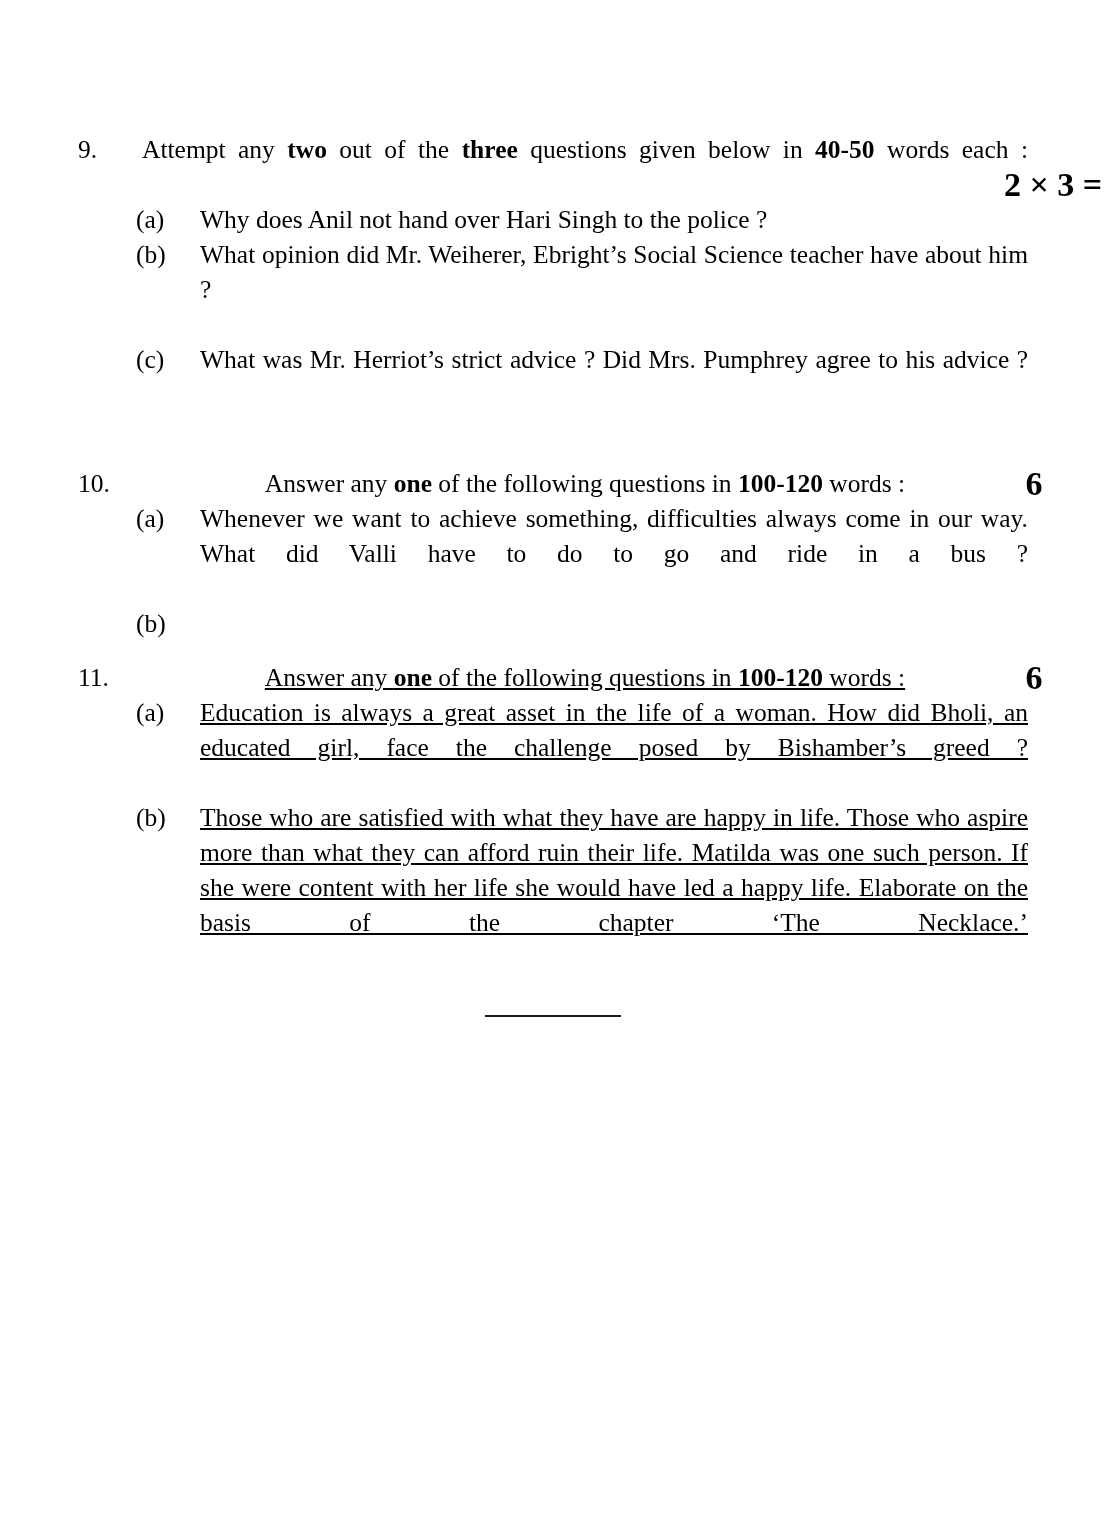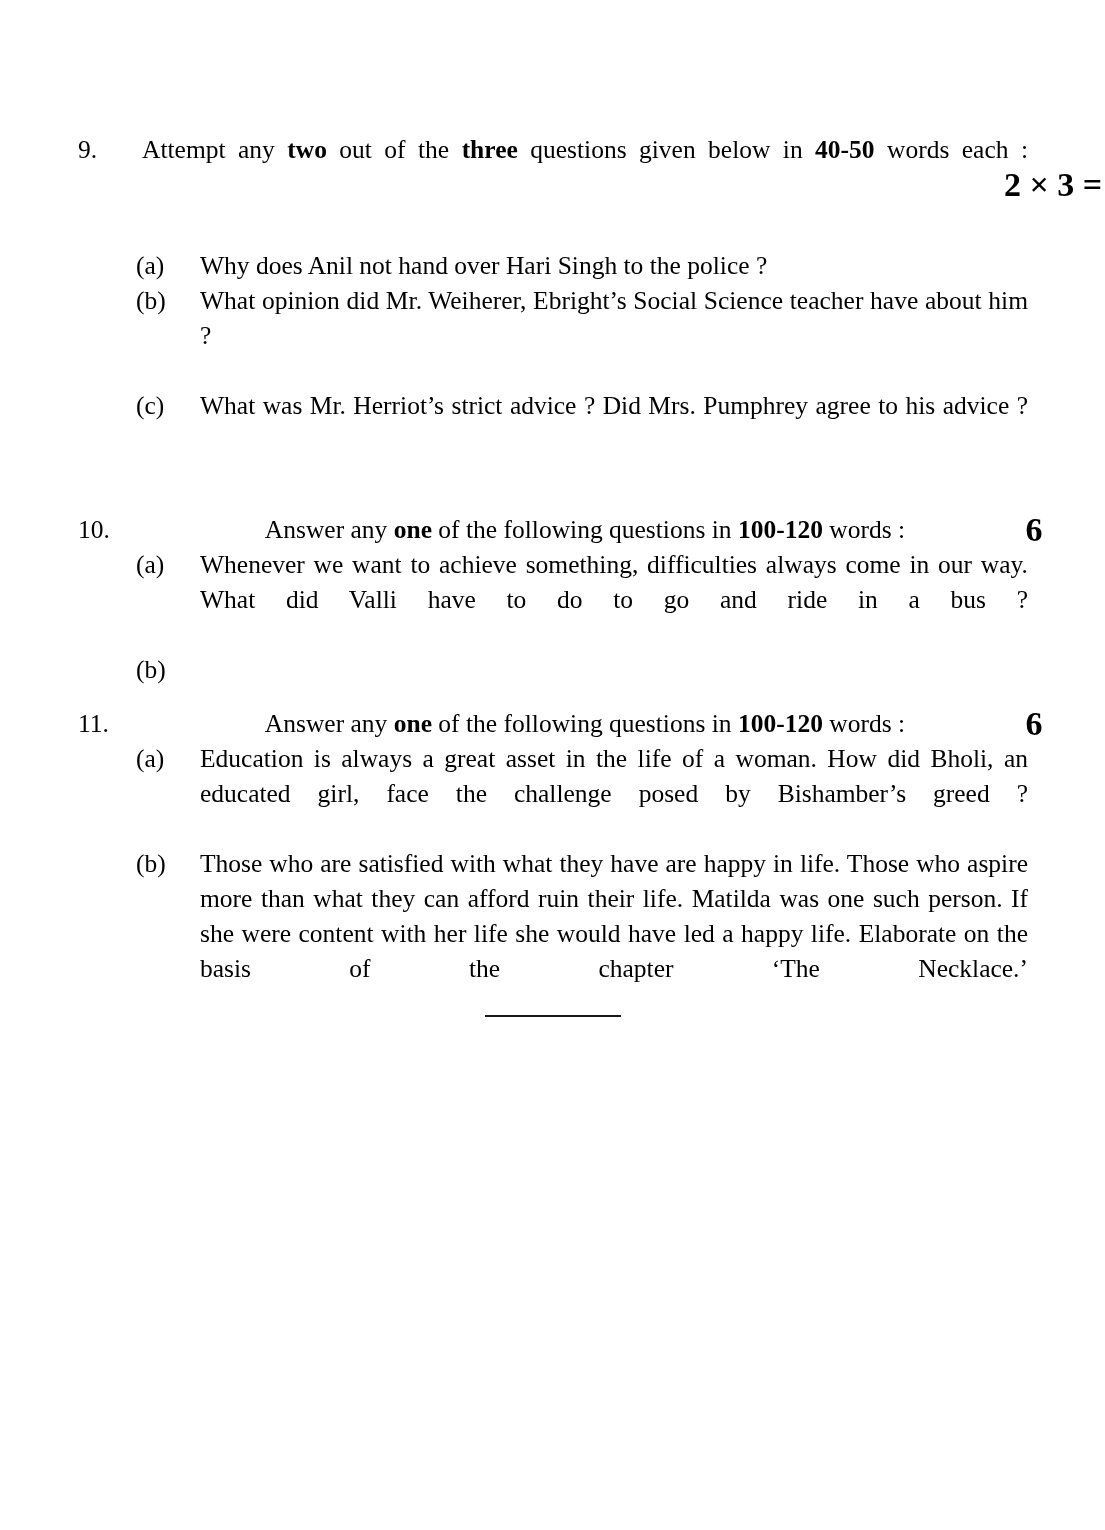--- a/index.html
+++ b/index.html
@@ -33,20 +33,21 @@
     width: 940px;
   }
 
   
   .question-block {
     position: relative;
     margin-bottom: 54px;
   }
   .question-block:last-of-type {
     margin-bottom: 0;
+    text-decoration: underline;
   }
 
   
   .q-stem {
     position: relative;
     padding-left: 64px;
     padding-right: 0;
     font-size: 25.5px;
     line-height: 35px;
   }
@@ -110,21 +111,20 @@
   }
   .sub-text {
     display: block;
     text-align: justify;
     text-justify: inter-word;
     width: 828px;
     hyphens: none;
   }
   .sub-text.single {
     text-align: left;
-    margin-top: 46px;
   }
 
   
   .sub-text::after,
   .q-stem-text::after {
     content: "";
     display: inline-block;
     width: 100%;
   }
   .sub-text.single::after,

